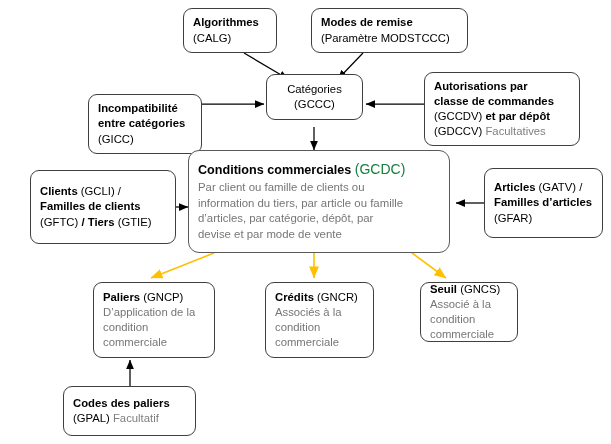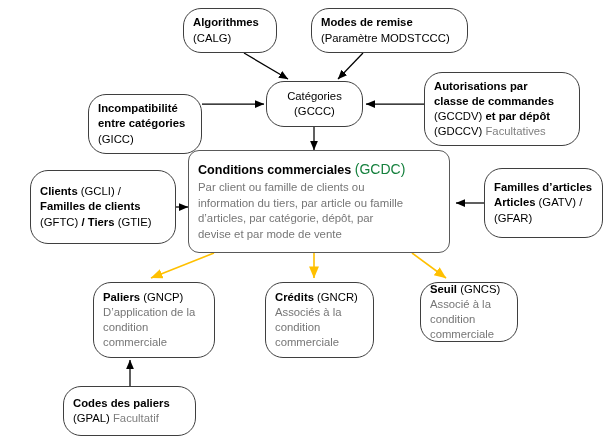--- a/index.html
+++ b/index.html
@@ -20,21 +20,21 @@
     left: 0;
     top: 0;
     width: 611px;
     height: 444px;
     pointer-events: none;
   }
   .node {
     position: absolute;
     box-sizing: border-box;
     border: 1.2px solid #3f3f3f;
-    border-radius: 18px;
+    border-radius: 9px;
     background: #ffffff;
     color: #000000;
     font-size: 11.3px;
     line-height: 1.33;
     padding: 6px 9px;
     display: flex;
     flex-direction: column;
     justify-content: center;
   }
   .node.center-node {
@@ -128,21 +128,21 @@
     </span>
     <span class="line code">(Paramètre MODSTCCC)</span>
   </div>
 
   <div class="node" style="left:88px; top:78px; width:114px; height:60px;margin-top:16px;">
     <span class="line ttl">Incompatibilité</span>
     <span class="line ttl">entre catégories</span>
     <span class="line code">(GICC)</span>
   </div>
 
-  <div class="node categories" style="left:266px; top:81px; width:97px; height:46px;align-items:center;">
+  <div class="node categories" style="left:266px; top:74px; width:97px; height:46px;align-items:center;">
     <span class="line">
       <span>Catégories</span>
     </span>
     <span class="line code">(GCCC)</span>
   </div>
 
   <div class="node" style="left:424px; top:72px; width:156px; height:74px;">
     <span class="line ttl">Autorisations par</span>
     <span class="line ttl">classe de commandes</span>
     <span class="line">
@@ -175,26 +175,26 @@
       <span class="ttl">Conditions commerciales</span>
       <span class="code">(GCDC)</span>
     </span>
     <span class="line desc">Par client ou famille de clients ou</span>
     <span class="line desc">information du tiers, par article ou famille</span>
     <span class="line desc">d’articles, par catégorie, dépôt, par</span>
     <span class="line desc">devise et par mode de vente</span>
   </div>
 
   <div class="node" style="left:484px; top:168px; width:119px; height:70px;">
-    <span class="line ttl">Familles d’articles</span>
     <span class="line">
       <span class="ttl">Articles</span>
       <span class="code">(GATV)</span>
       <span class="code">/</span>
     </span>
+    <span class="line ttl">Familles d’articles</span>
     <span class="line code">(GFAR)</span>
   </div>
 
   <div class="node sub-node" style="left:93px; top:282px; width:122px; height:76px;">
     <span class="line">
       <span class="ttl">Paliers</span>
       <span class="code">(GNCP)</span>
     </span>
     <span class="line desc">D’application de la</span>
     <span class="line desc">condition</span>

